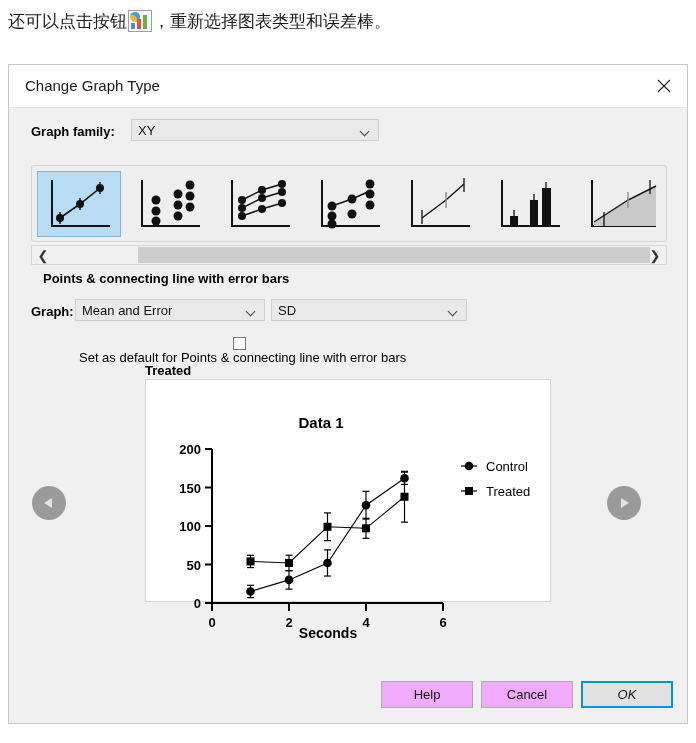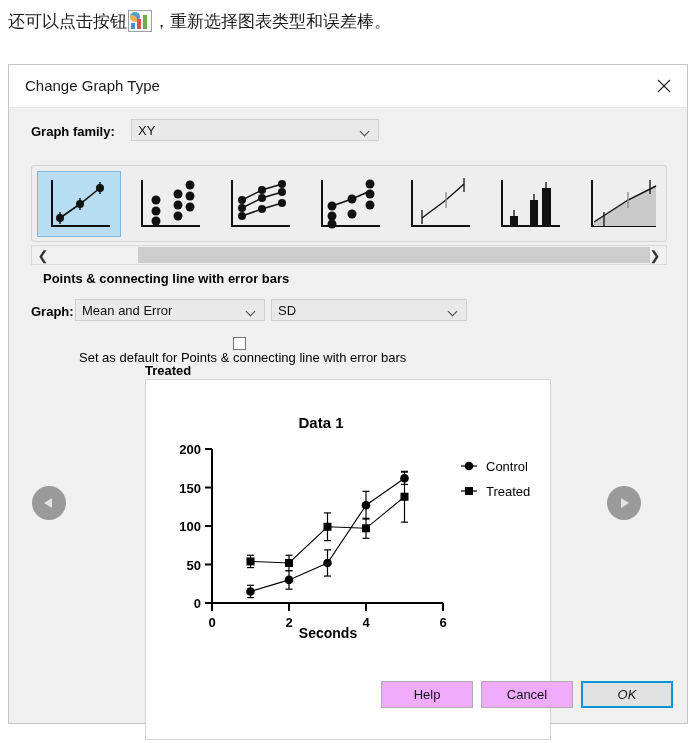--- a/index.html
+++ b/index.html
@@ -277,21 +277,21 @@
     left: 136px;
     top: 298px;
     font-weight: bold;
     font-size: 13px;
   }
   #preview-panel {
     position: absolute;
     left: 136px;
     top: 314px;
     width: 406px;
-    height: 361px;
+    height: 223px;
     background: #ffffff;
     border: 1px solid #d6d6d6;
     box-sizing: border-box;
   }
   #preview-panel svg { display: block; }
 
   .nav-arrow {
     position: absolute;
     width: 34px;
     height: 34px;

